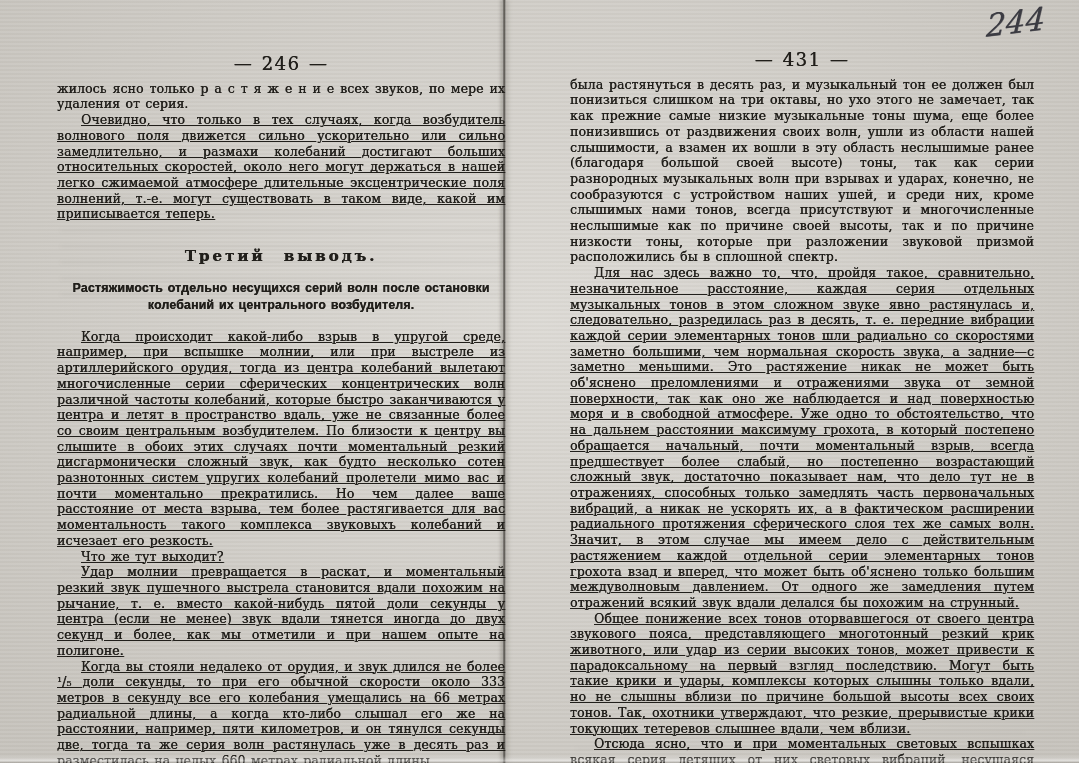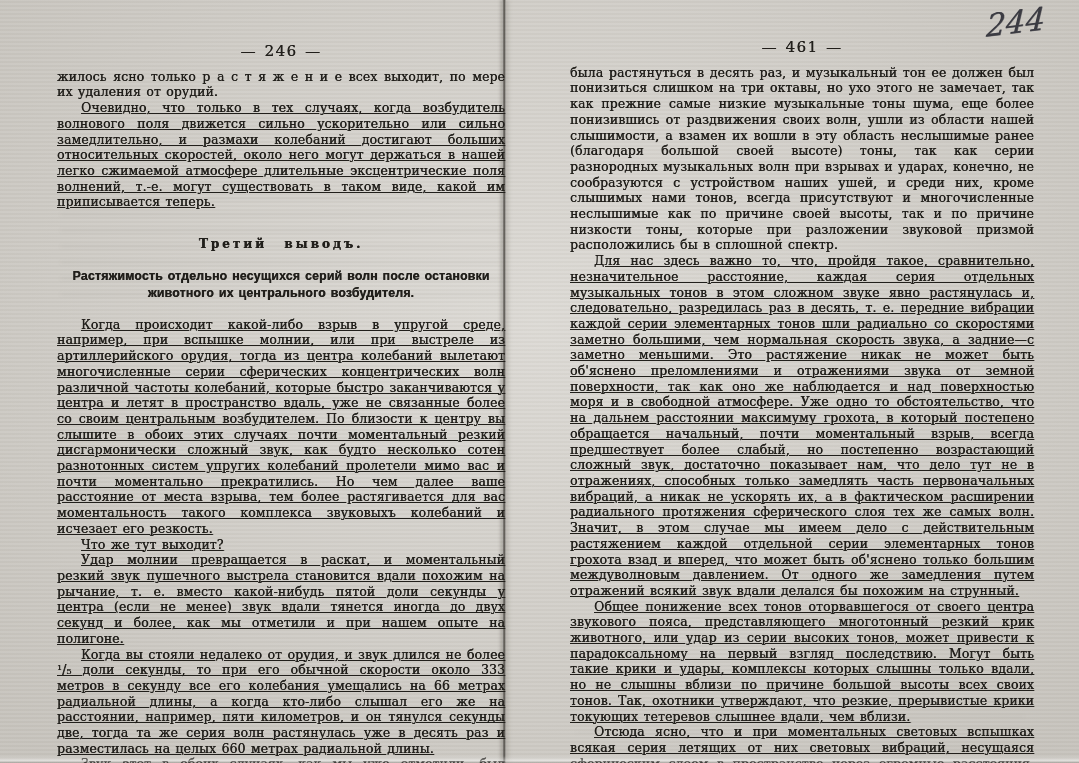--- a/index.html
+++ b/index.html
@@ -41,30 +41,30 @@
     font-size:12.4px;
     line-height:15.7px;
     letter-spacing:0.15px;
     word-spacing:1.2px;
     text-shadow:0.35px 0 0 currentColor;
   }
   .page-left{left:57px;top:44px;width:448px;}
   .page-right{left:570px;top:40px;width:464px;}
   .pagenum{
     text-align:center;
-    font-size:15px;
+    font-size:18px;
     letter-spacing:1.5px;
-    margin:0 0 9px 0;
+    margin:12px 0 9px 0;
   }
   .para{margin:0;text-align:justify;}
   .para.indent{text-indent:24px;text-decoration:underline;}
   .heading{
     text-align:center;
     font-weight:bold;
-    font-size:12px;
+    font-size:15px;
     letter-spacing:3px;
     word-spacing:10px;
     margin:27px 0 15px 0;
     text-shadow:0.4px 0 0 currentColor;
   }
   .subheading{
     text-align:center;
     font-family:"Liberation Sans", sans-serif;
     font-weight:bold;
     font-size:12.3px;
@@ -93,39 +93,39 @@
   <div class="ghost" style="left:575px;top:690px;width:450px;height:60px;opacity:.25;"></div>
 
   <div class="seam"></div>
 
   <div class="handwritten">244</div>
 
   <div class="page page-left">
     <div class="pagenum">— 246 —</div>
 
     <div>
-        <p class="para">жилось ясно только р а с т я ж е н и е всех выходит, по мере их удаления от орудий.</p>
+        <p class="para">жилось ясно только р а с т я ж е н и е всех звуков, по мере их удаления от серия.</p>
         <p class="para indent">Очевидно, что только в тех случаях, когда возбудитель волнового поля движется сильно ускорительно или сильно замедлительно, и размахи колебаний достигают больших относительных скоростей, около него могут держаться в нашей легко сжимаемой атмосфере длительные эксцентрические поля волнений, т.-е. могут существовать в таком виде, какой им приписывается теперь.</p>
       </div>
 
     <div class="heading">Третий выводъ.</div>
 
-    <div class="subheading">Растяжимость отдельно несущихся серий волн после остановки животного их центрального возбудителя.</div>
+    <div class="subheading">Растяжимость отдельно несущихся серий волн после остановки колебаний их центрального возбудителя.</div>
 
     <div>
         <p class="para indent">Когда происходит какой-либо взрыв в упругой среде, например, при вспышке молнии, или при выстреле из артиллерийского орудия, тогда из центра колебаний вылетают многочисленные серии сферических концентрических волн различной частоты колебаний, которые быстро заканчиваются у центра и летят в пространство вдаль, уже не связанные более со своим центральным возбудителем. По близости к центру вы слышите в обоих этих случаях почти моментальный резкий дисгармонически сложный звук, как будто несколько сотен разнотонных систем упругих колебаний пролетели мимо вас и почти моментально прекратились. Но чем далее ваше расстояние от места взрыва, тем более растягивается для вас моментальность такого комплекса звуковыхъ колебаний и исчезает его резкость.</p>
         <p class="para indent">Что же тут выходит?</p>
         <p class="para indent">Удар молнии превращается в раскат, и моментальный резкий звук пушечного выстрела становится вдали похожим на рычание, т. е. вместо какой-нибудь пятой доли секунды у центра (если не менее) звук вдали тянется иногда до двух секунд и более, как мы отметили и при нашем опыте на полигоне.</p>
         <p class="para indent">Когда вы стояли недалеко от орудия, и звук длился не более ¹/₅ доли секунды, то при его обычной скорости около 333 метров в секунду все его колебания умещались на 66 метрах радиальной длины, а когда кто-либо слышал его же на расстоянии, например, пяти километров, и он тянулся секунды две, тогда та же серия волн растянулась уже в десять раз и разместилась на целых 660 метрах радиальной длины.</p>
         <p class="para indent">Звук этот в обоих случаях, как мы уже отметили, был дисгармонически многотонный, т. е. представлял собою, как и всякий вообще удар или шум, большой комплекс случайных серий волн. Каждая серия при этом должна</p>
       </div>
   </div>
 
   <div class="page page-right">
-    <div class="pagenum">— 461 —</div>
+    <div class="pagenum">— 431 —</div>
 
     <div>
         <p class="para">была растянуться в десять раз, и музыкальный тон ее должен был понизиться слишком на три октавы, но ухо этого не замечает, так как прежние самые низкие музыкальные тоны шума, еще более понизившись от раздвижения своих волн, ушли из области нашей слышимости, а взамен их вошли в эту область неслышимые ранее (благодаря большой своей высоте) тоны, так как серии разнородных музыкальных волн при взрывах и ударах, конечно, не сообразуются с устройством наших ушей, и среди них, кроме слышимых нами тонов, всегда присутствуют и многочисленные неслышимые как по причине своей высоты, так и по причине низкости тоны, которые при разложении звуковой призмой расположились бы в сплошной спектр.</p>
         <p class="para indent">Для нас здесь важно то, что, пройдя такое, сравнительно, незначительное расстояние, каждая серия отдельных музыкальных тонов в этом сложном звуке явно растянулась и, следовательно, разредилась раз в десять, т. е. передние вибрации каждой серии элементарных тонов шли радиально со скоростями заметно большими, чем нормальная скорость звука, а задние—с заметно меньшими. Это растяжение никак не может быть об'яснено преломлениями и отражениями звука от земной поверхности, так как оно же наблюдается и над поверхностью моря и в свободной атмосфере. Уже одно то обстоятельство, что на дальнем расстоянии максимуму грохота, в который постепено обращается начальный, почти моментальный взрыв, всегда предшествует более слабый, но постепенно возрастающий сложный звук, достаточно показывает нам, что дело тут не в отражениях, способных только замедлять часть первоначальных вибраций, а никак не ускорять их, а в фактическом расширении радиального протяжения сферического слоя тех же самых волн. Значит, в этом случае мы имеем дело с действительным растяжением каждой отдельной серии элементарных тонов грохота взад и вперед, что может быть об'яснено только большим междуволновым давлением. От одного же замедления путем отражений всякий звук вдали делался бы похожим на струнный.</p>
         <p class="para indent">Общее понижение всех тонов оторвавшегося от своего центра звукового пояса, представляющего многотонный резкий крик животного, или удар из серии высоких тонов, может привести к парадоксальному на первый взгляд последствию. Могут быть такие крики и удары, комплексы которых слышны только вдали, но не слышны вблизи по причине большой высоты всех своих тонов. Так, охотники утверждают, что резкие, прерывистые крики токующих тетеревов слышнее вдали, чем вблизи.</p>
         <p class="para indent">Отсюда ясно, что и при моментальных световых вспышках всякая серия летящих от них световых вибраций, несущаяся сферическим слоем в пространстве через огромные расстояния, как одна оторвавшаяся от своего источника волновая система, должна раздвигать свои волны, т. е. по-</p>
       </div>
   </div>
 
   <div class="bottom-edge"></div>

